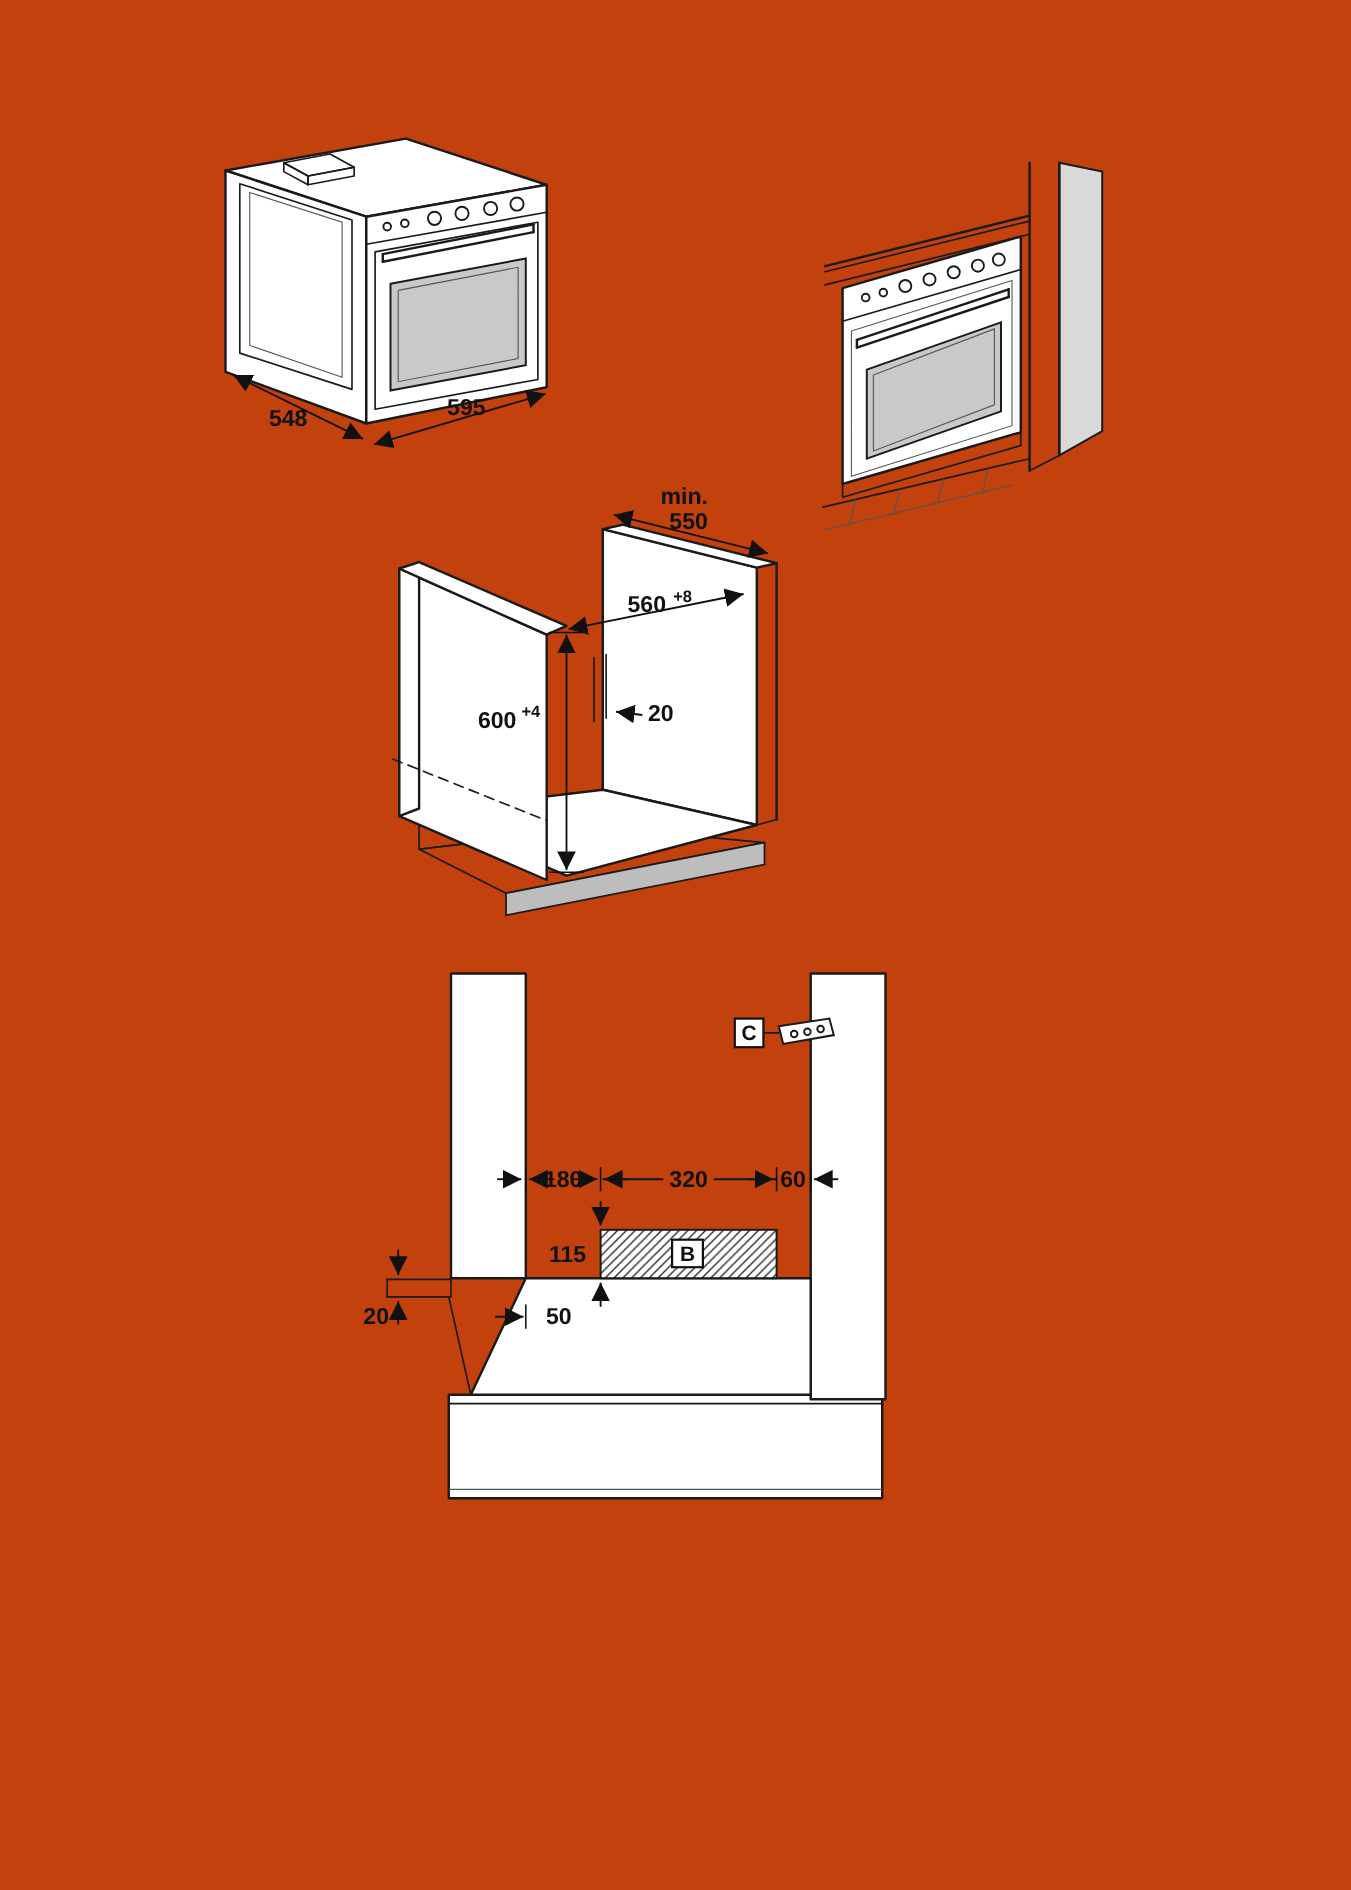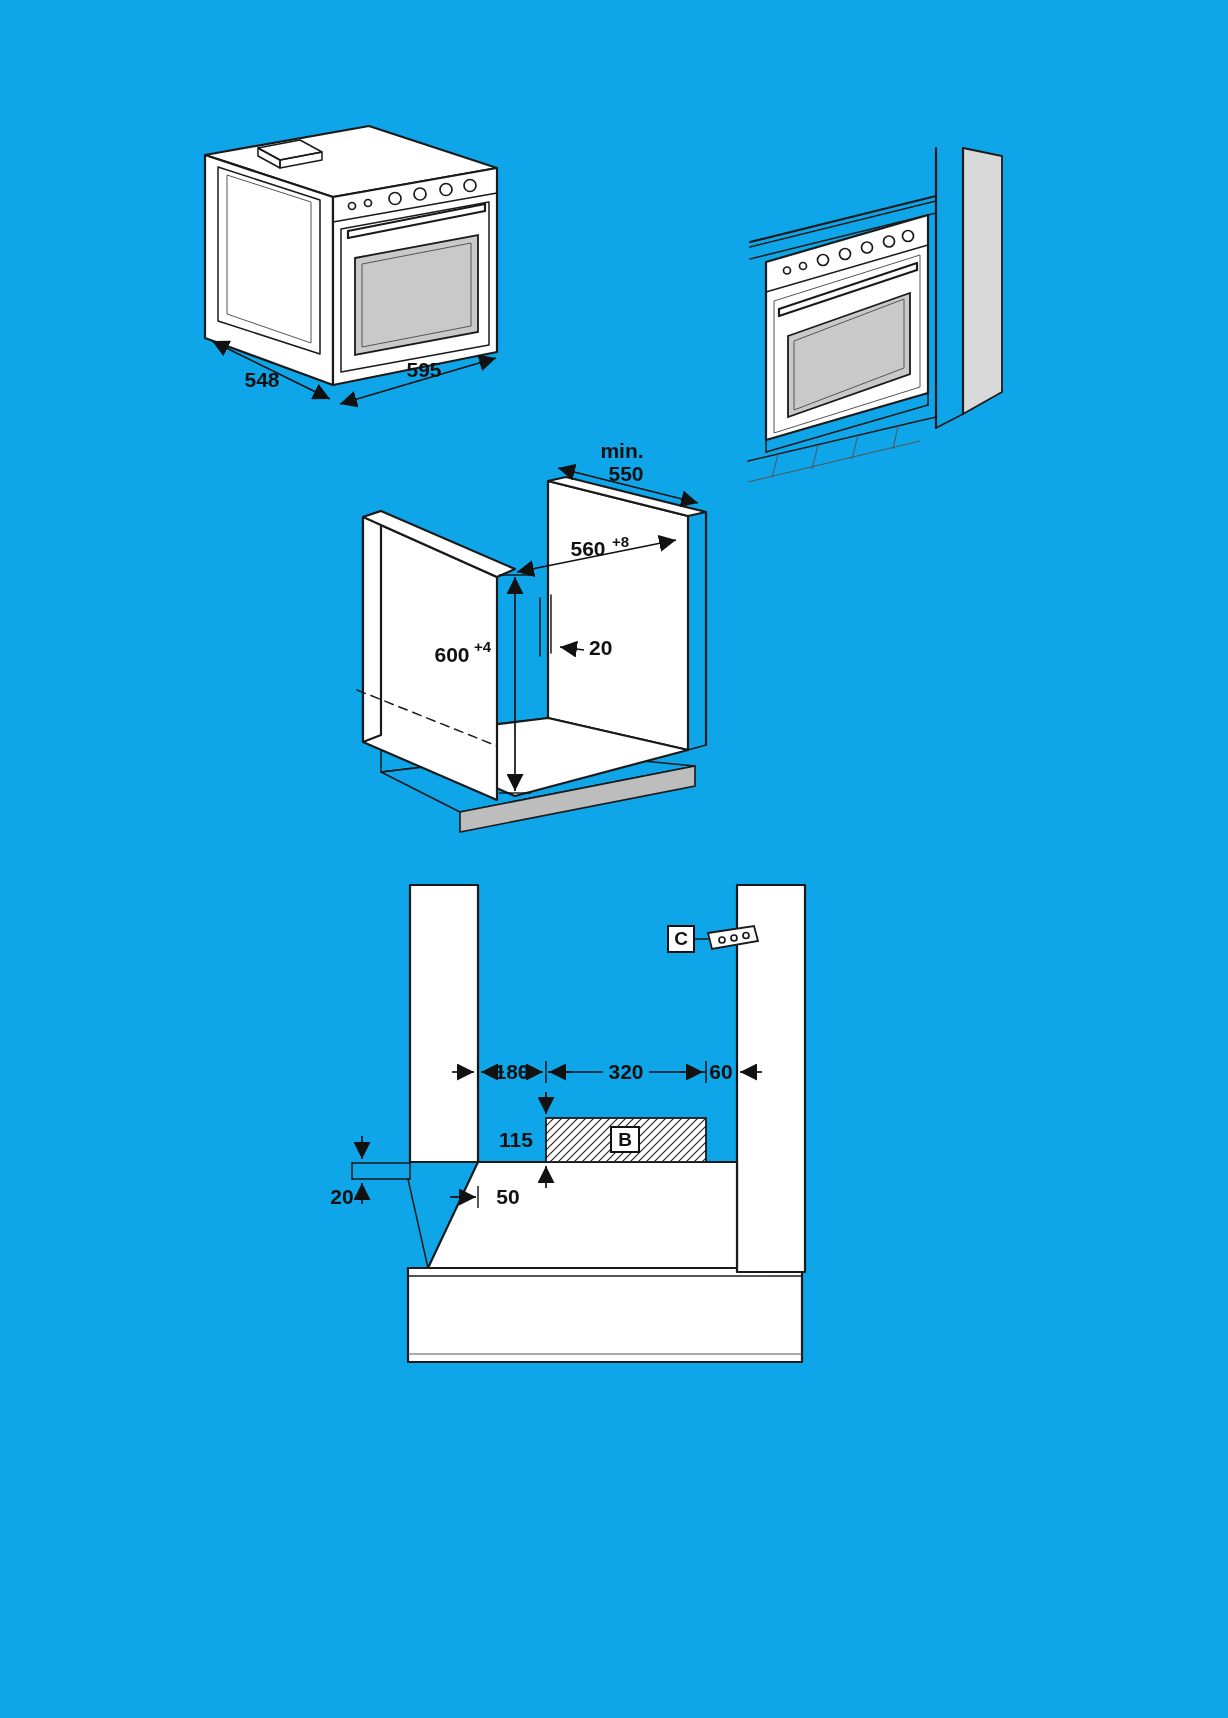--- a/index.html
+++ b/index.html
@@ -1,16 +1,16 @@
 <!DOCTYPE html>
 <html><head>
 <meta charset="utf-8">
 <style>
   html,body{margin:0;padding:0;background:#ffffff;}
-  .page{position:relative;width:1228px;height:1718px;background:#0ea5e9;overflow:hidden;}
+  .page{position:relative;width:1228px;height:1718px;background:#c2410c;overflow:hidden;}
   svg{display:block;}
   .ln{stroke:#1a1a1a;stroke-width:2.2;fill:none;stroke-linejoin:round;stroke-linecap:round;}
   .lnf{stroke:#1a1a1a;stroke-width:2.2;fill:#ffffff;stroke-linejoin:round;}
   .thin{stroke:#1a1a1a;stroke-width:1.5;fill:none;stroke-linejoin:round;stroke-linecap:round;}
   .vthin{stroke:#555;stroke-width:1;fill:none;}
   .dim{stroke:#111;stroke-width:1.7;fill:none;stroke-linecap:butt;}
   .tick{stroke:#111;stroke-width:1.4;fill:none;}
   .knob{stroke:#1a1a1a;stroke-width:1.7;fill:#fff;}
   .dtxt{font:bold 21px "Liberation Sans",sans-serif;fill:#111;}
   .stxt{font:bold 15px "Liberation Sans",sans-serif;fill:#111;}

